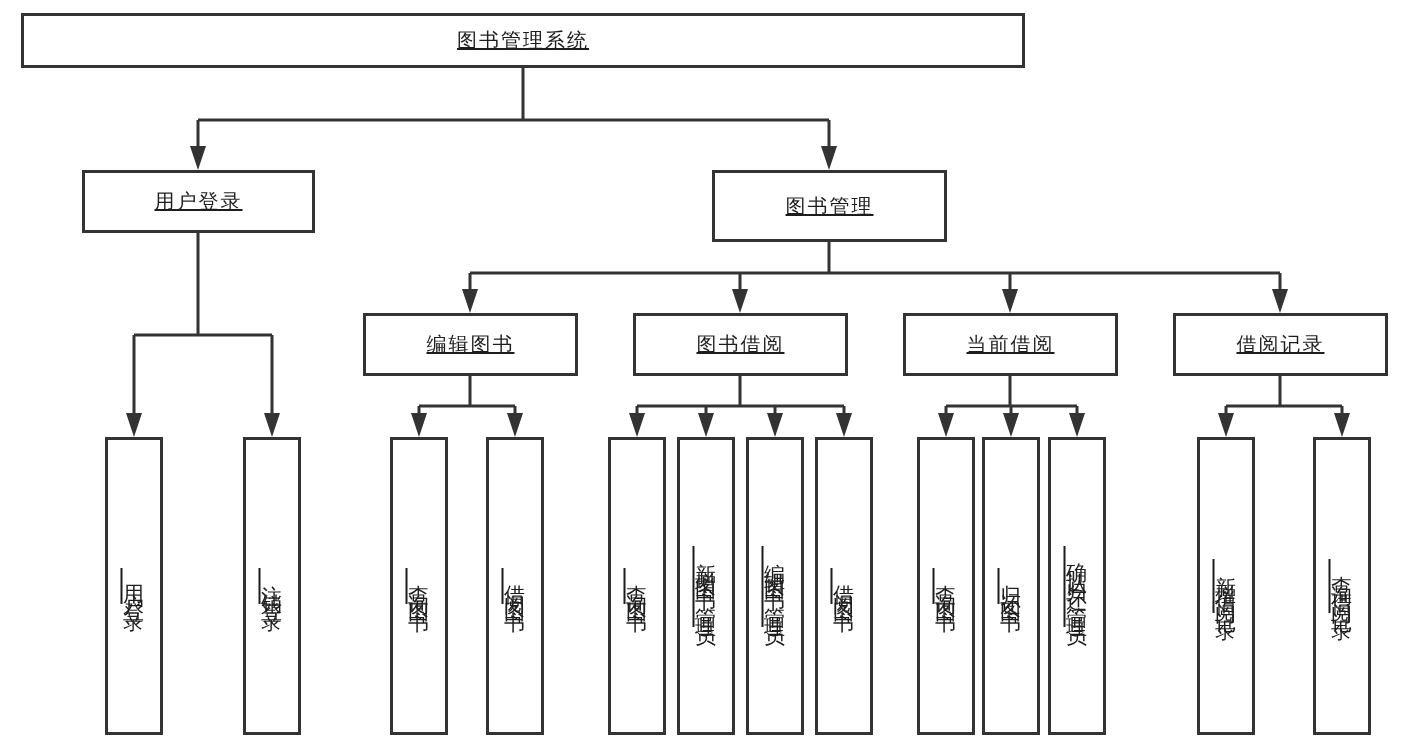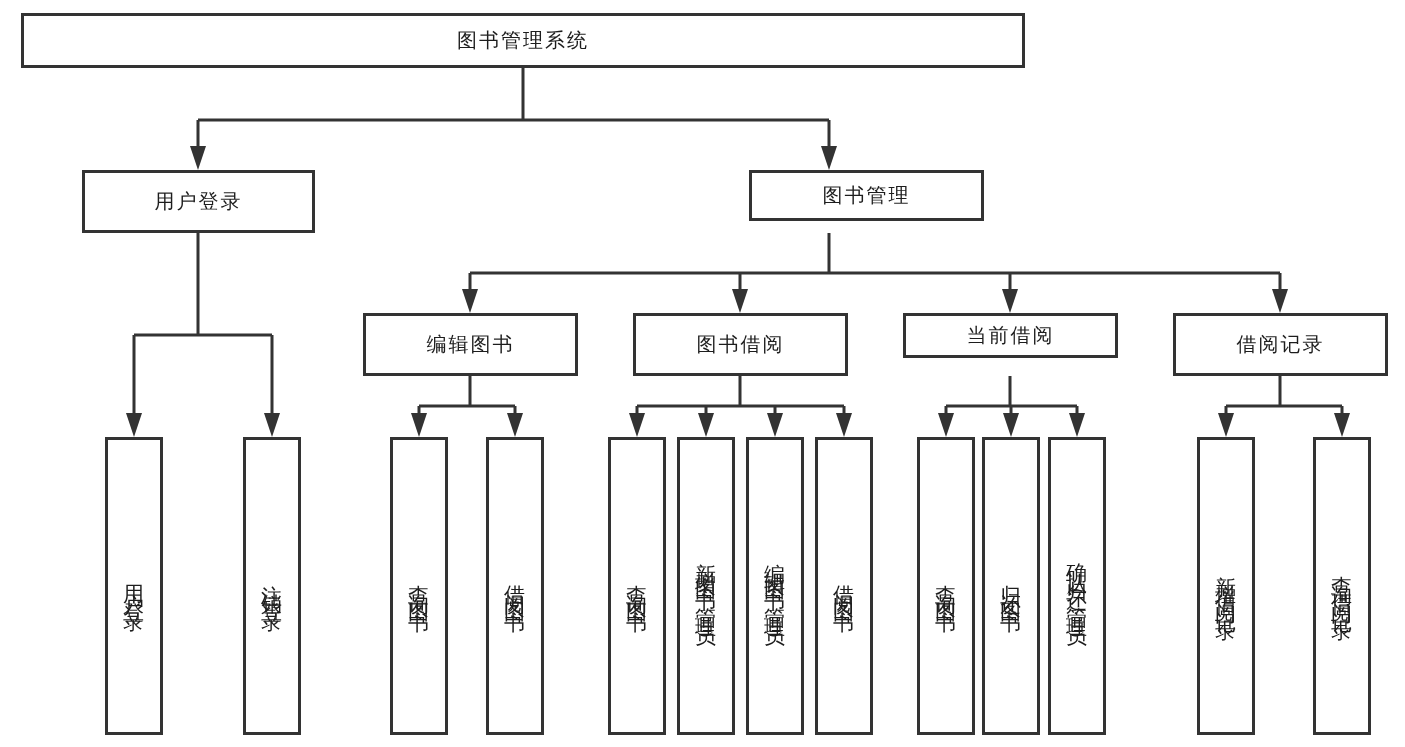--- a/index.html
+++ b/index.html
@@ -21,20 +21,21 @@
     width: 1405px; height: 747px;
   }
   .node {
     position: absolute;
     border: 3px solid #333333;
     background: #ffffff;
     display: flex;
     align-items: center;
     justify-content: center;
     color: #1d1d1d;
+    text-decoration: underline;
   }
   .node.h span {
     font-size: 20px;
     letter-spacing: 2px;
     white-space: nowrap;
   }
   .node.v span {
     writing-mode: vertical-rl;
     text-orientation: mixed;
     font-size: 21px;
@@ -87,31 +88,31 @@
     </g>
   </svg>
 
   <div class="node h" style="left:21px; top:13px; width:1004px; height:55px;">
     <span>图书管理系统</span>
   </div>
 
   <div class="node h" style="left:82px; top:170px; width:233px; height:63px;">
     <span>用户登录</span>
   </div>
-  <div class="node h" style="left:712px; top:170px; width:235px; height:51px;margin-left:37px;">
+  <div class="node h" style="left:712px; top:170px; width:235px; height:72px;">
     <span>图书管理</span>
   </div>
 
   <div class="node h" style="left:363px; top:313px; width:215px; height:63px;">
     <span>编辑图书</span>
   </div>
   <div class="node h" style="left:633px; top:313px; width:215px; height:63px;">
     <span>图书借阅</span>
   </div>
-  <div class="node h" style="left:903px; top:313px; width:215px; height:45px;">
+  <div class="node h" style="left:903px; top:313px; width:215px; height:63px;">
     <span>当前借阅</span>
   </div>
   <div class="node h" style="left:1173px; top:313px; width:215px; height:63px;">
     <span>借阅记录</span>
   </div>
 
   <div class="node v" style="left:105px; top:437px; width:58px; height:298px;">
     <span>用户登录</span>
   </div>
   <div class="node v" style="left:243px; top:437px; width:58px; height:298px;">

